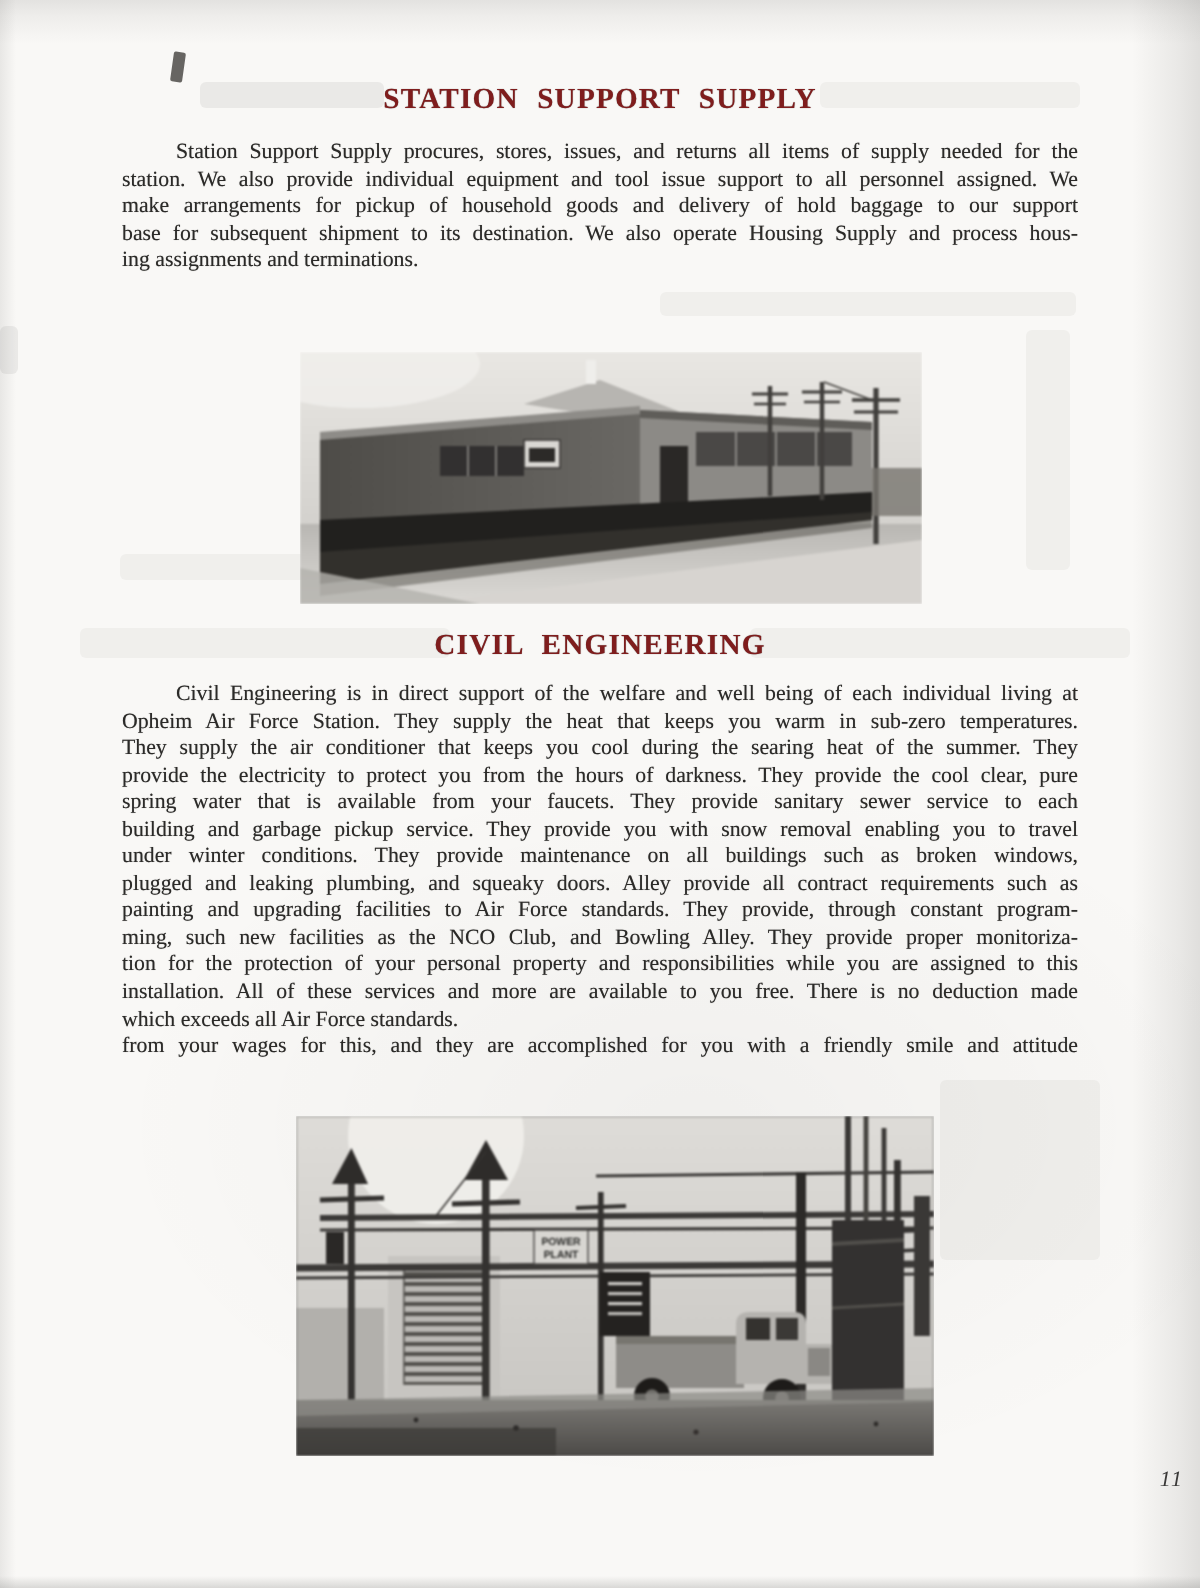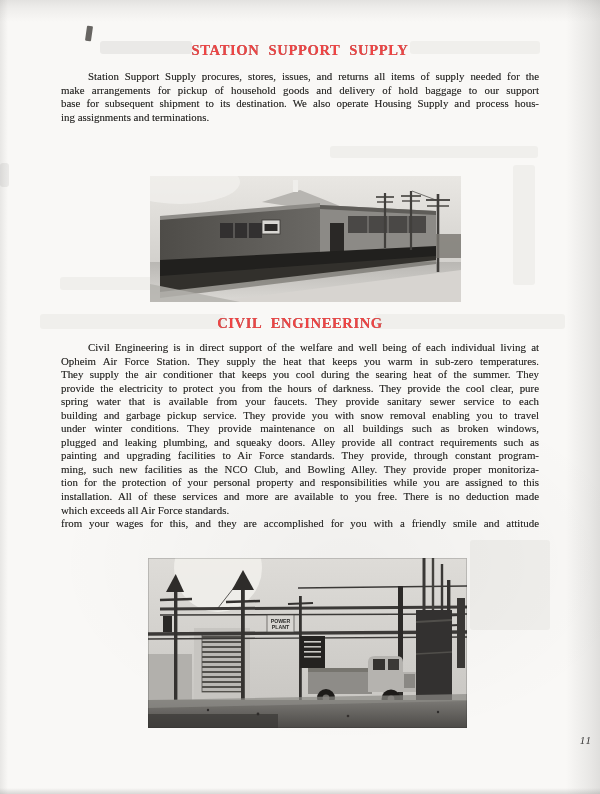--- a/index.html
+++ b/index.html
@@ -13,21 +13,21 @@
     linear-gradient(180deg,#e3e2e0 0,#eeedeb 8px,#f9f8f6 22px,#f9f8f6 100%);}
   .edge-right{position:absolute;top:0;right:0;width:34px;height:794px;
     background:linear-gradient(90deg,transparent,rgba(90,90,88,0.10) 70%,rgba(90,90,88,0.16));}
   .edge-left{position:absolute;top:0;left:0;width:8px;height:794px;
     background:linear-gradient(90deg,rgba(80,80,78,0.10),transparent);}
   .edge-bottom{position:absolute;left:0;bottom:0;width:600px;height:6px;
     background:linear-gradient(0deg,rgba(120,120,118,0.25),transparent);}
 
   .heading{
     position:absolute;left:0;width:600px;text-align:center;
-    font-weight:bold;font-size:14.6px;color:#ef4444;
+    font-weight:bold;font-size:14.6px;color:#7f1d1d;
     letter-spacing:0.6px;word-spacing:5px;
     text-shadow:0 0 0.5px rgba(30,30,28,0.55);
   }
   .para{position:absolute;left:61px;width:478px;color:#2b2a28;
     font-size:10.9px;line-height:13.55px;
     text-shadow:0 0 0.4px rgba(40,40,38,0.5);}
   .line{text-align:justify;text-align-last:justify;height:13.55px;overflow:hidden;}
   .line.first{text-indent:27px;}
   .line.last{text-align-last:left;}
 
@@ -58,20 +58,21 @@
 <div class="artifact smudge" style="left:513px;top:165px;width:22px;height:120px"></div>
 <div class="artifact smudge" style="left:40px;top:314px;width:185px;height:15px"></div>
 <div class="artifact smudge" style="left:375px;top:314px;width:190px;height:15px"></div>
 <div class="artifact smudge dk" style="left:0px;top:163px;width:9px;height:24px"></div>
 <div class="artifact smudge" style="left:470px;top:540px;width:80px;height:90px"></div>
 
 <div class="heading" style="top:42px">STATION SUPPORT SUPPLY</div>
 
 <div class="para" style="top:70px">
   <div class="line first">Station Support Supply procures, stores, issues, and returns all items of supply needed for the</div>
+  <div class="line">station. We also provide individual equipment and tool issue support to all personnel assigned. We</div>
   <div class="line">make arrangements for pickup of household goods and delivery of hold baggage to our support</div>
   <div class="line">base for subsequent shipment to its destination. We also operate Housing Supply and process hous-</div>
   <div class="line last">ing assignments and terminations.</div>
 </div>
 
 <div class="photo" style="left:150px;top:176px;width:311px;height:126px">
   <svg width="311" height="126" viewBox="0 0 311 126" xmlns="http://www.w3.org/2000/svg">
     <defs>
       <linearGradient id="sky1" x1="0" y1="0" x2="0" y2="1">
         <stop offset="0" stop-color="#e9e7e3"></stop>

